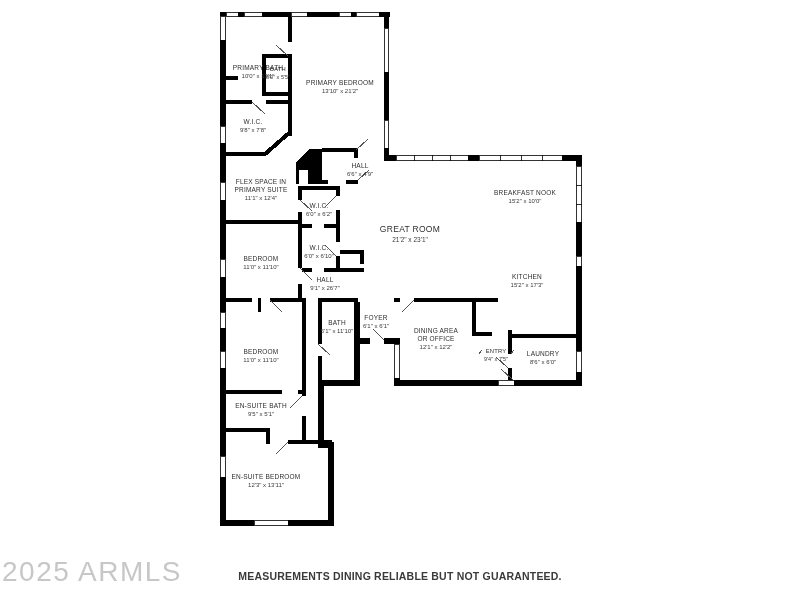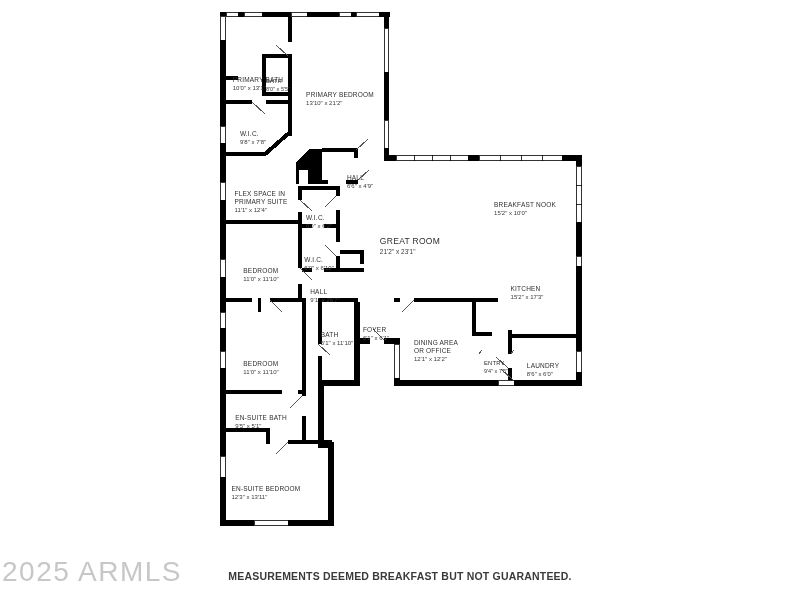--- a/index.html
+++ b/index.html
@@ -4,21 +4,21 @@
 <style>
   html,body{margin:0;padding:0;background:#ffffff;}
   .canvas{
     position:relative;width:800px;height:600px;background:#ffffff;overflow:hidden;
     font-family:"Liberation Sans", sans-serif;
   }
   .plan-svg{position:absolute;left:0;top:0;}
   .labels{position:absolute;left:0;top:0;width:800px;height:600px;}
   .room-label{
     position:absolute;transform:translate(-50%,-50%);
-    text-align:left;color:#2e2e2e;white-space:pre-line;line-height:1.25;margin-top:12px;
+    text-align:center;color:#2e2e2e;white-space:pre-line;line-height:1.25;
   }
   .room-name{font-size:6.5px;letter-spacing:.2px;}
   .room-dims{font-size:6px;margin-top:1px;color:#3a3a3a;}
   .room-label.big .room-name{font-size:8.5px;letter-spacing:.3px;}
   .room-label.big .room-dims{font-size:6.5px;}
   .room-label.small .room-name{font-size:5.8px;}
   .room-label.small .room-dims{font-size:5.5px;}
   .watermark{
     position:absolute;left:2px;top:556px;font-size:28px;letter-spacing:1.5px;
     color:#c7c7c7;font-weight:400;
@@ -193,14 +193,14 @@
     <div class="room-label" style="left:436px;top:339px"><div class="room-name">DINING AREA
 OR OFFICE</div><div class="room-dims">12'1" x 12'2"</div></div>
     <div class="room-label small" style="left:496px;top:356px"><div class="room-name">ENTRY</div><div class="room-dims">9'4" x 7'5"</div></div>
     <div class="room-label" style="left:543px;top:358px"><div class="room-name">LAUNDRY</div><div class="room-dims">8'6" x 6'0"</div></div>
     <div class="room-label" style="left:261px;top:356px"><div class="room-name">BEDROOM</div><div class="room-dims">11'0" x 11'10"</div></div>
     <div class="room-label" style="left:261px;top:410px"><div class="room-name">EN-SUITE BATH</div><div class="room-dims">9'5" x 5'1"</div></div>
     <div class="room-label" style="left:266px;top:481px"><div class="room-name">EN-SUITE BEDROOM</div><div class="room-dims">12'3" x 13'11"</div></div>
   </div>
 
   <div class="watermark">2025 ARMLS</div>
-  <div class="disclaimer">MEASUREMENTS DEEMED BREAKFAST BUT NOT GUARANTEED.</div>
+  <div class="disclaimer">MEASUREMENTS DINING RELIABLE BUT NOT GUARANTEED.</div>
 </div>
 
 </body></html>

